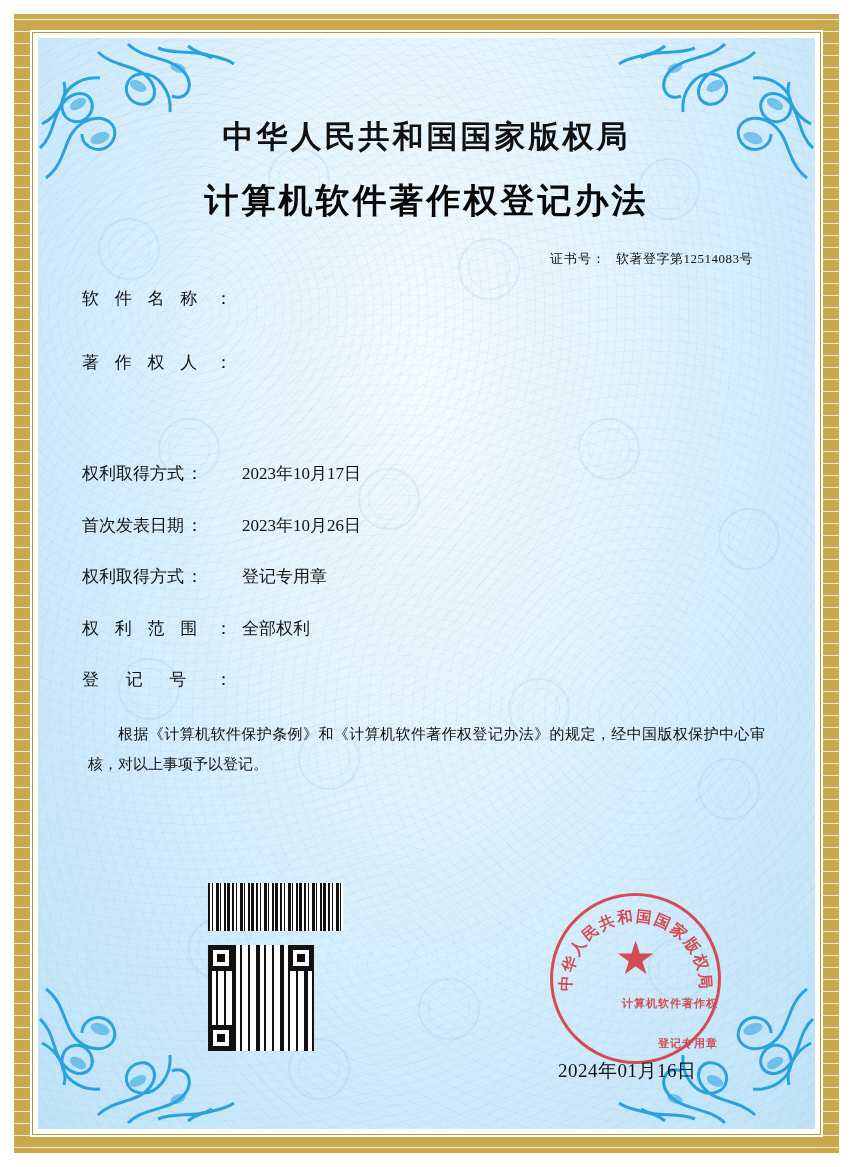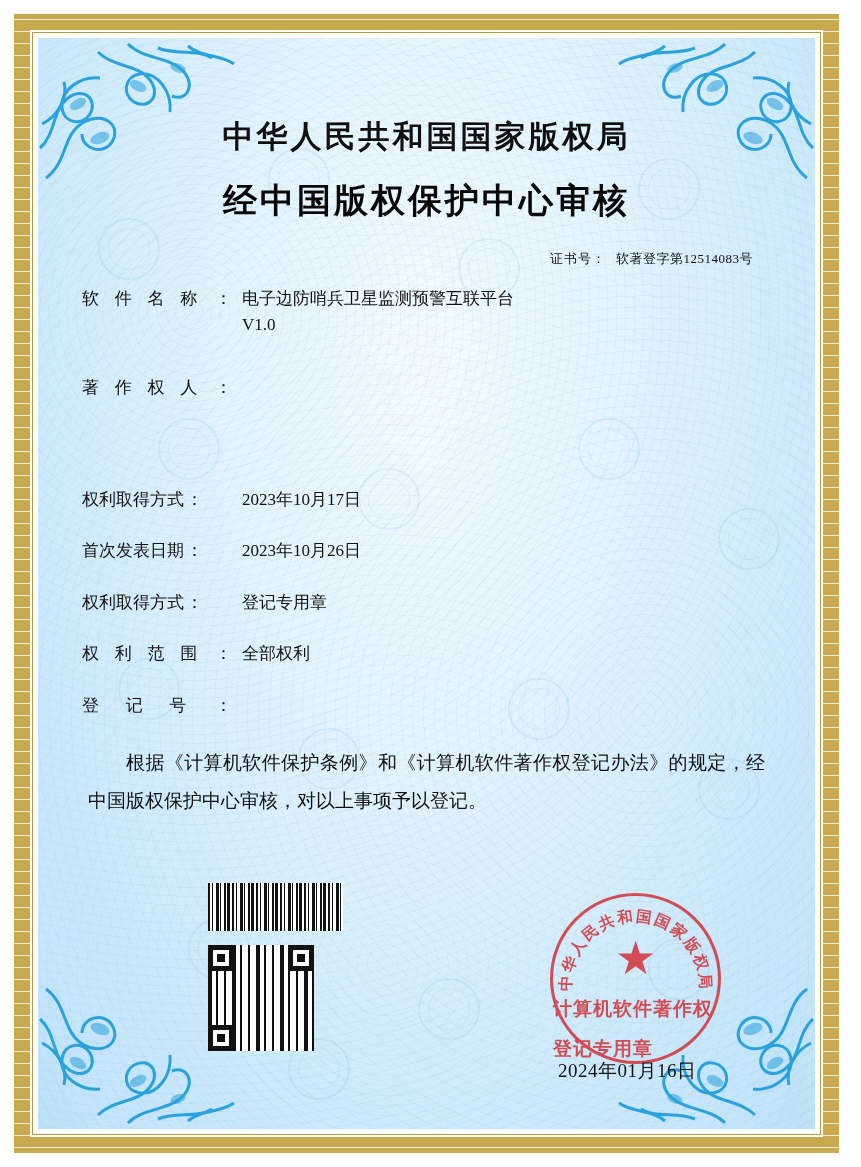--- a/index.html
+++ b/index.html
@@ -175,21 +175,21 @@
   .colon { margin-left: 2px; }
   .field-value {
     flex: 1;
     padding-left: 10px;
     white-space: pre-line;
   }
   .field-row.first { margin-bottom: 38px; }
   .gap-row { margin-bottom: 34px; }
 
   .statement {
-    font-size: 19px;
+    font-size: 15px;
     color: #111;
     line-height: 2.0;
     margin-top: 18px;
     padding: 0 6px 0 6px;
     text-align: justify;
   }
   .statement p { margin: 0; text-indent: 2em; }
 
   
   .codes {
@@ -274,23 +274,23 @@
   .seal-arc text {
     fill: #d4373c;
     font-family: "Liberation Serif", serif;
     font-size: 15.5px;
     letter-spacing: 2.2px;
     font-weight: 700;
   }
   .seal-line1, .seal-line2 {
     position: absolute;
     width: 100%;
-    text-align: left;
+    text-align: right;
     color: #d4373c;
-    font-size: 19px;
+    font-size: 11px;
     font-weight: 700;
     letter-spacing: 1px;
   }
   .seal-line1 { top: 100px; }
   .seal-line2 { top: 140px; }
 
   .issue-date {
     position: absolute;
     left: 520px;
     top: 1020px;
@@ -397,38 +397,36 @@
         <ellipse cx="40" cy="66" rx="9" ry="5" transform="rotate(-30 40 66)"></ellipse>
         <ellipse cx="100" cy="48" rx="9" ry="5" transform="rotate(25 100 48)"></ellipse>
         <ellipse cx="62" cy="100" rx="10" ry="5.5" transform="rotate(-20 62 100)"></ellipse>
         <ellipse cx="140" cy="30" rx="8" ry="4.5" transform="rotate(20 140 30)"></ellipse>
       </g>
     </svg>
 
     <div class="content">
 
       <div class="title-main">中华人民共和国国家版权局</div>
-      <div class="title-sub">经中国版权保护中心审核</div>
+      <div class="title-sub">计算机软件著作权登记办法</div>
 
       <div class="cert-no">
         <span class="lbl">证书号：</span><span class="val">软著登字第12514083号</span>
       </div>
 
       <div class="fields">
 
         <div class="field-row first">
           <div class="field-label spread">
             <span>软</span>
             <span>件</span>
             <span>名</span>
             <span>称</span>
             <span class="colon">：</span>
           </div>
-          <div class="field-value">电子边防哨兵卫星监测预警互联平台
-V1.0</div>
         </div>
 
         <div class="field-row gap-row">
           <div class="field-label spread">
             <span>著</span>
             <span>作</span>
             <span>权</span>
             <span>人</span>
             <span class="colon">：</span>
           </div>

